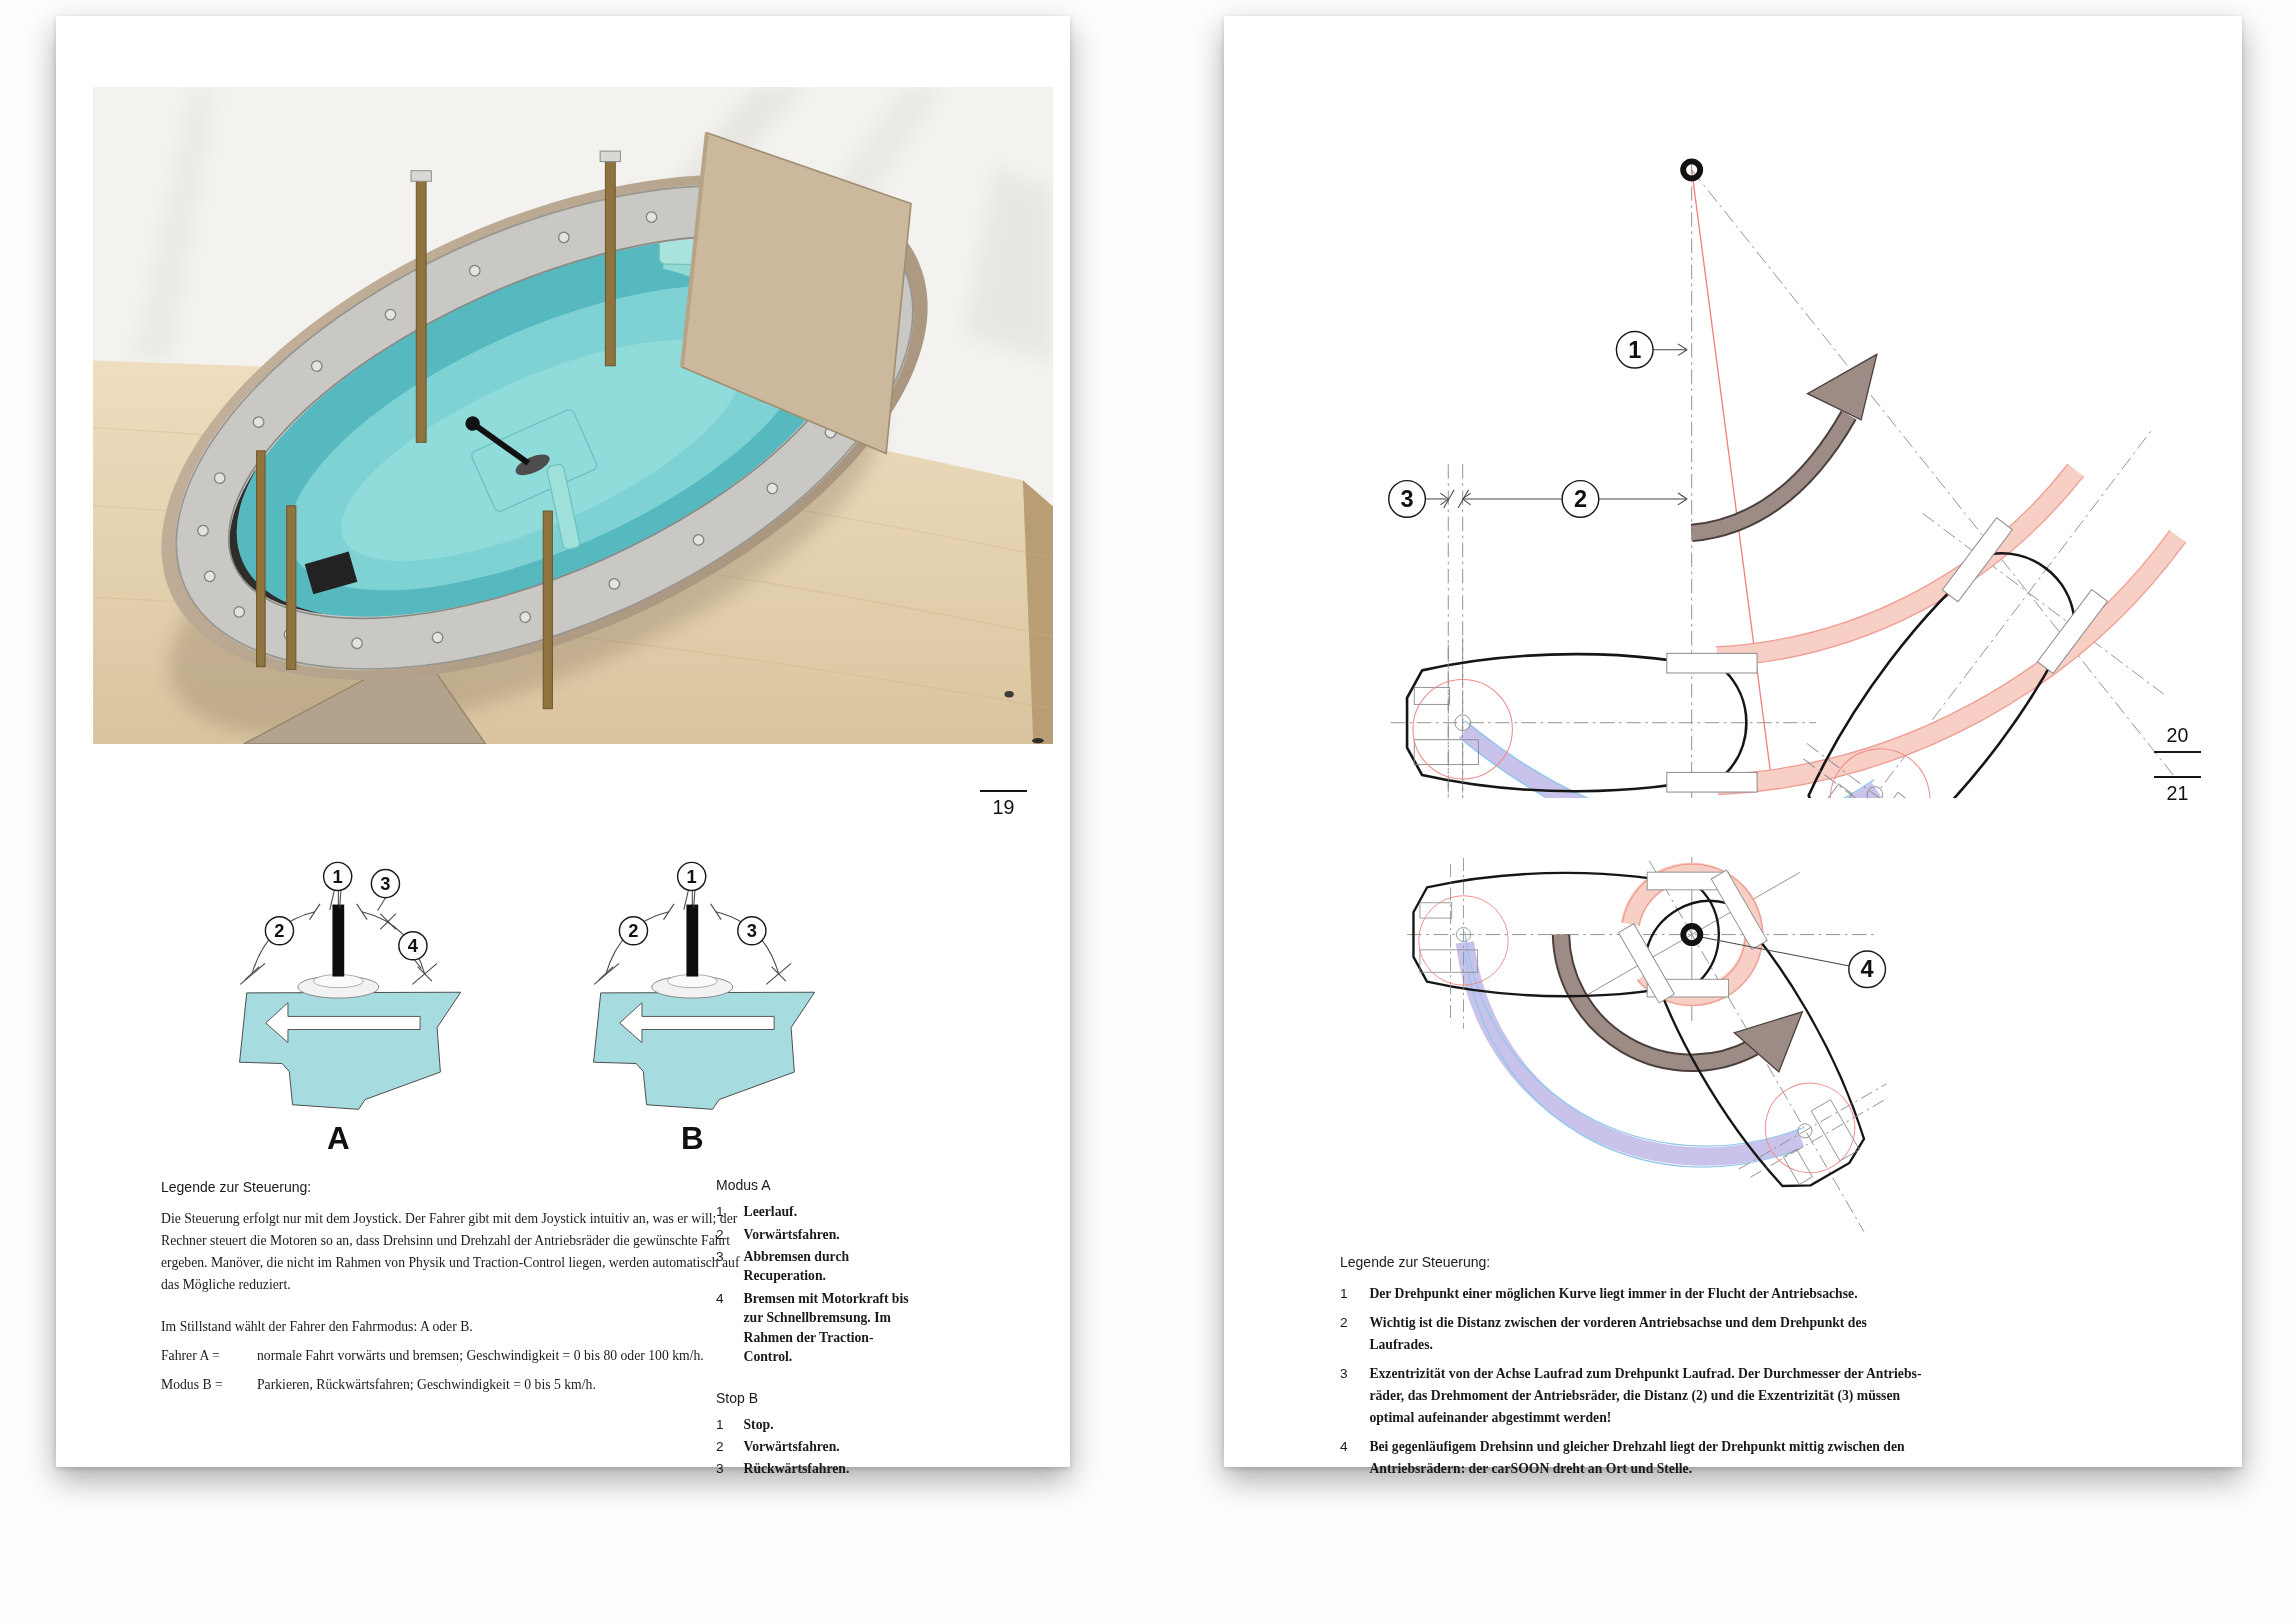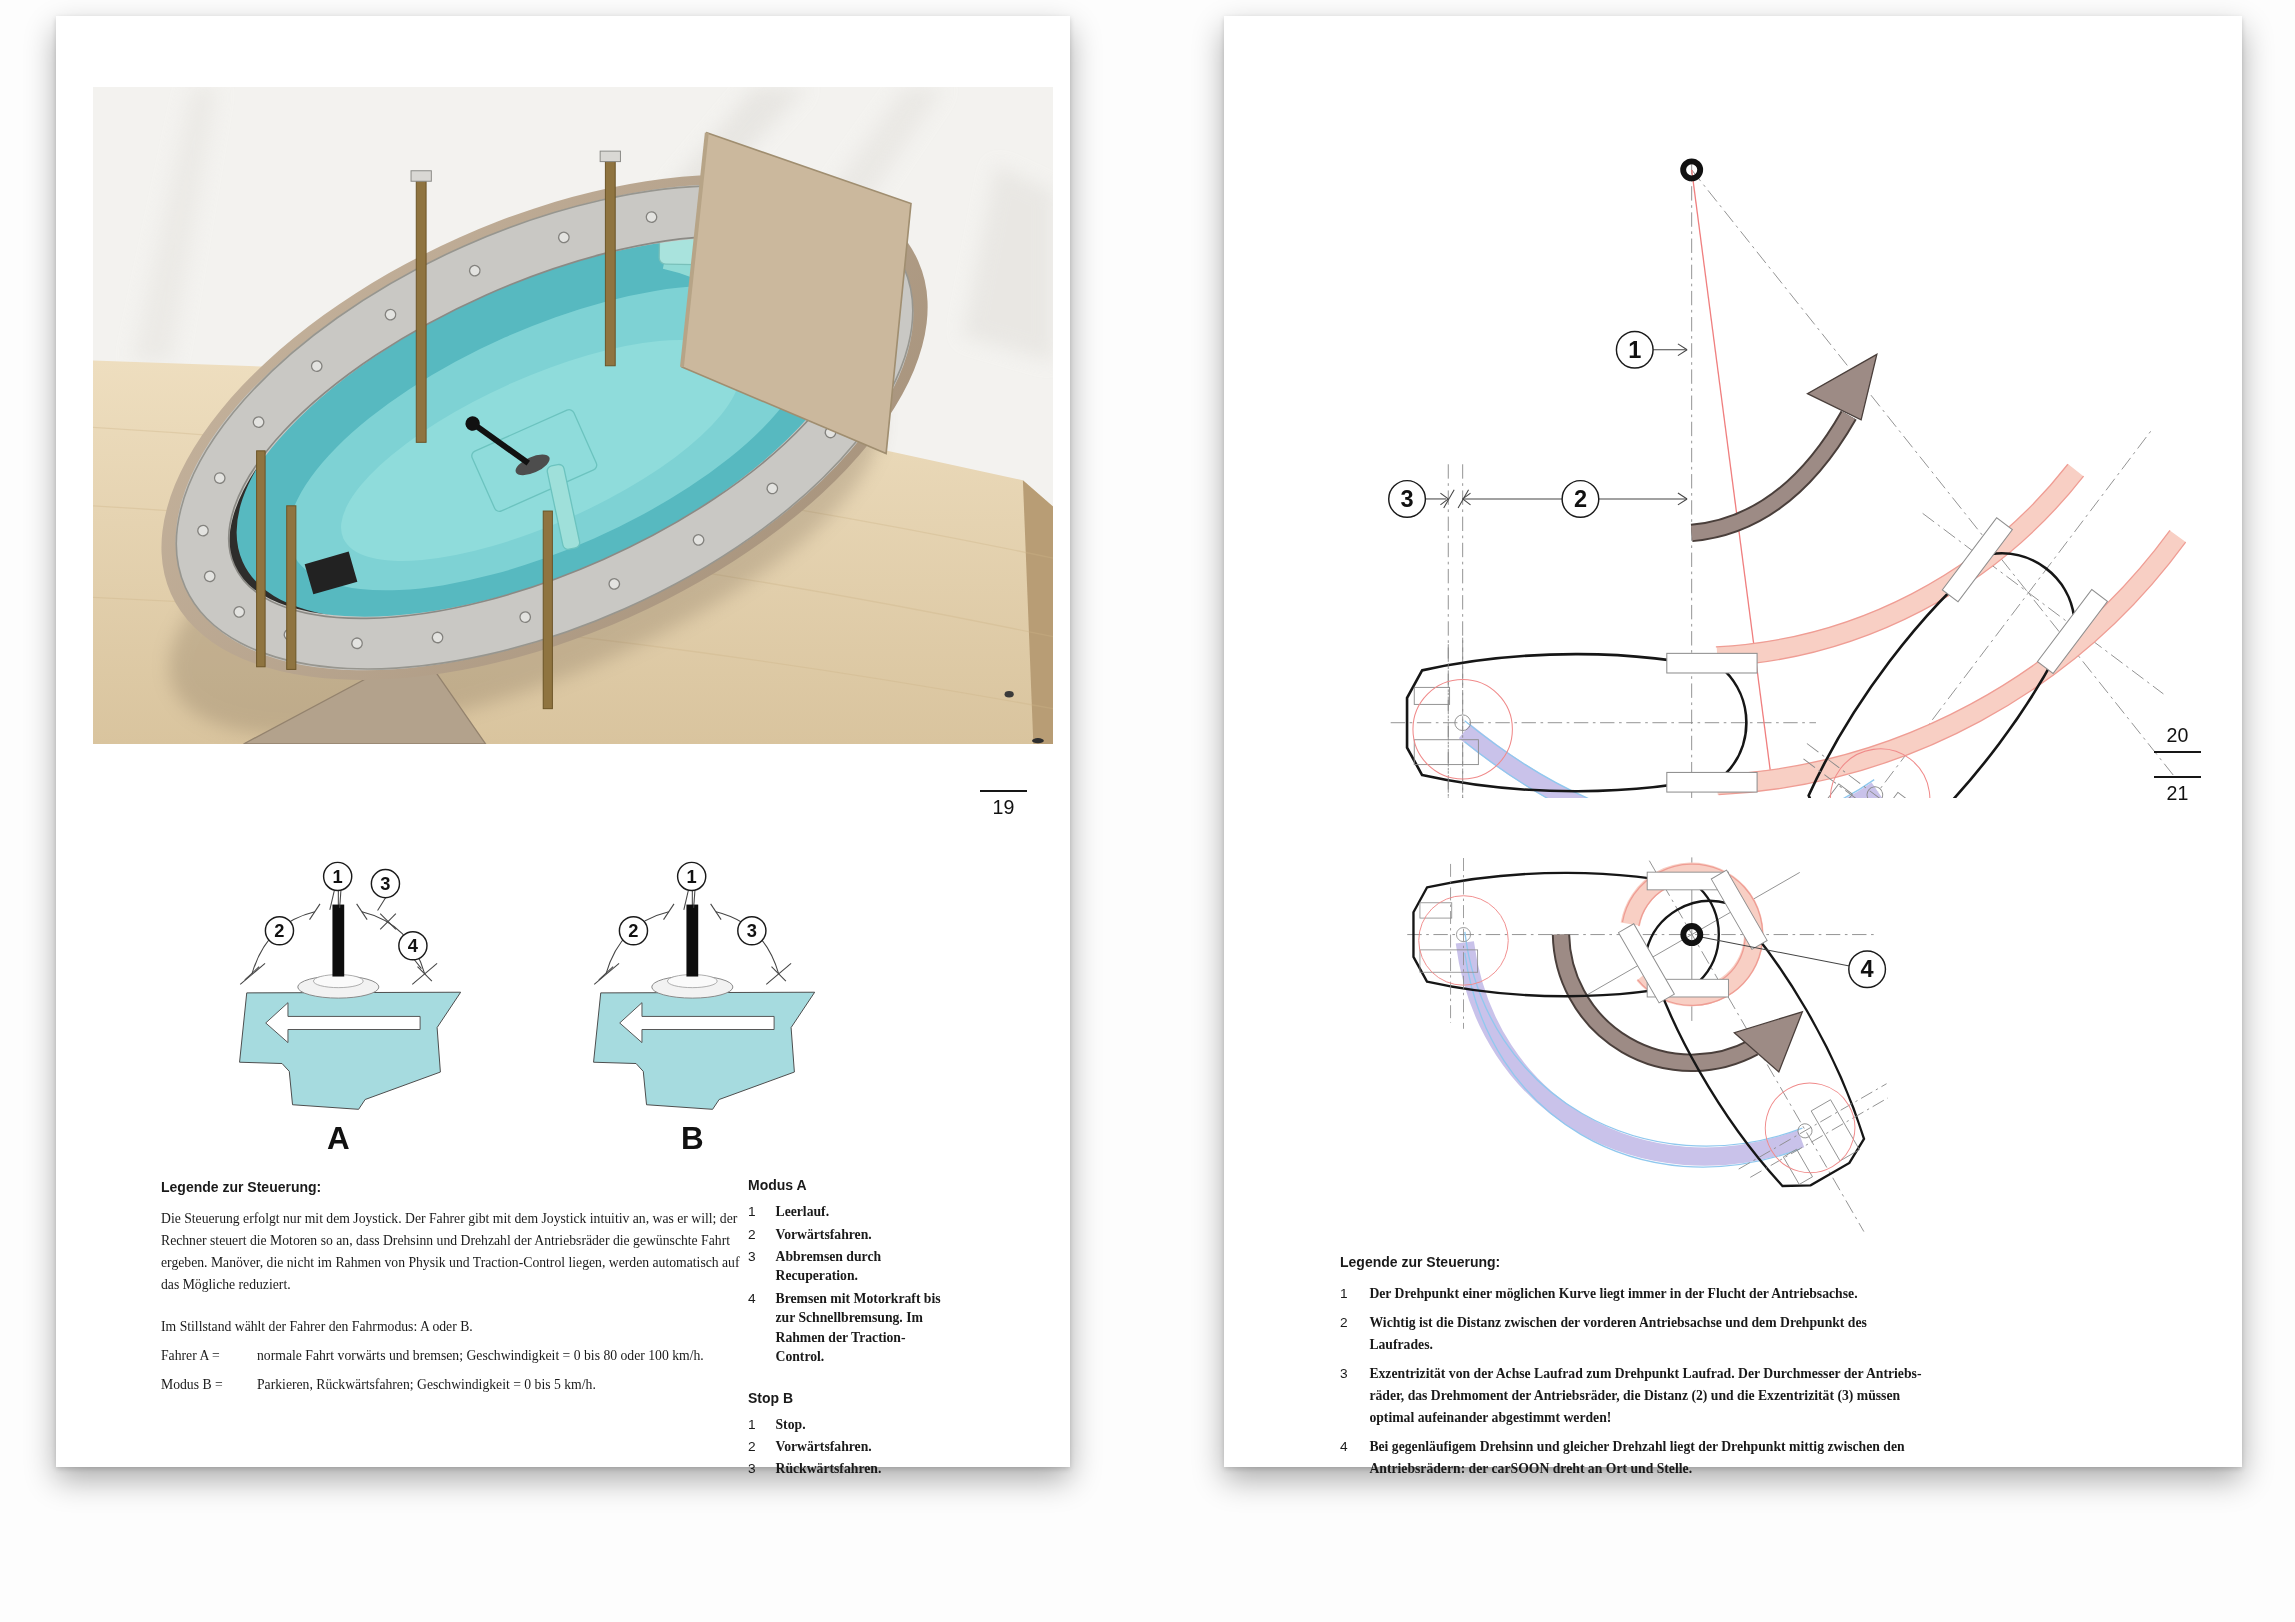--- a/index.html
+++ b/index.html
@@ -15,27 +15,27 @@
   .marker{position:absolute;width:47px;text-align:center;
           font-family:"Liberation Sans",sans-serif;font-size:19.6px;color:#111;}
   .marker .rule{border-top:2px solid #161616;margin-bottom:3.9px;}
   .marker.below .rule{margin-bottom:0;margin-top:3.9px;}
 
   .diagramAB{position:absolute;width:314px;height:314px;top:831px;}
 
   
   .legend-left{position:absolute;left:105px;top:1160px;width:592px;font-size:13.7px;line-height:22px;}
   .legend-left h3, .modus-col h3, .legend-right h3{
-      font-family:"Liberation Sans",sans-serif;font-weight:bold;
+      font-family:"Liberation Sans",sans-serif;font-weight:normal;
       font-size:14px;margin:0 0 9.2px 0;}
   .legend-left p{margin:0;}
   .legend-left .p2{margin-top:20px;}
   .modus-line{display:flex;margin-top:7.2px;}
   .modus-line .lbl{width:96px;flex:none;}
-  .modus-col{position:absolute;left:692px;top:1160px;width:196px;font-size:13.7px;line-height:19.6px;}
+  .modus-col{position:absolute;left:660px;top:1160px;width:196px;font-size:13.7px;line-height:19.6px;}
   .modus-col h3{margin-bottom:6.5px;}
   .modus-col .group-b{margin-top:22px;}
   .li{display:flex;margin-bottom:2.6px;}
   .li .num{flex:none;font-family:"Liberation Sans",sans-serif;}
   .modus-col .li .num{width:27.5px;}
   .legend-right{position:absolute;left:116px;top:1235px;width:592px;font-size:13.7px;line-height:22px;}
   .legend-right .li{margin-bottom:7.2px;}
   .legend-right .li .num{width:29.4px;}
   .li p{margin:0;font-weight:bold;}
 

